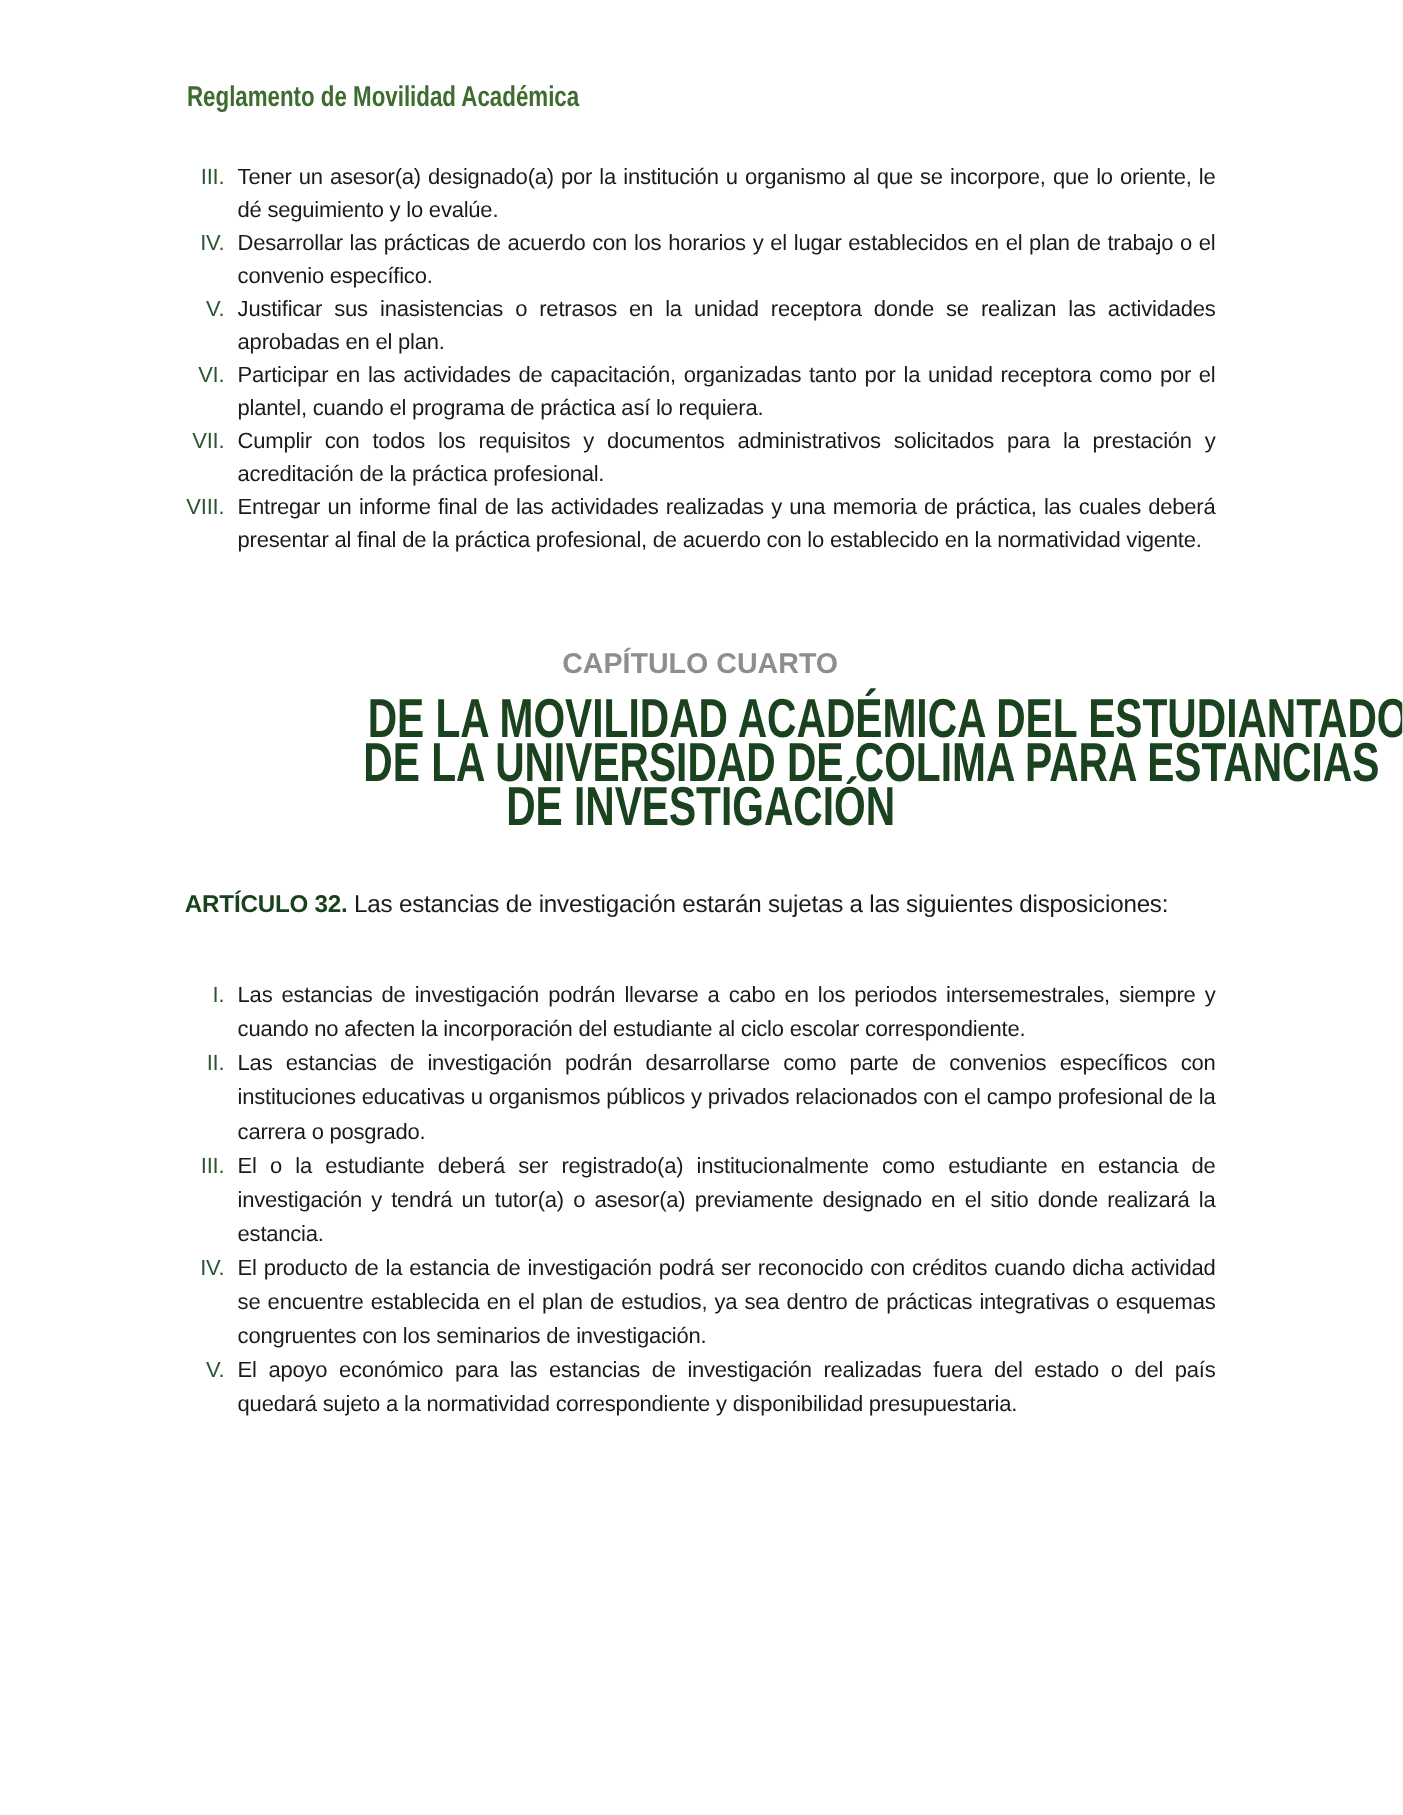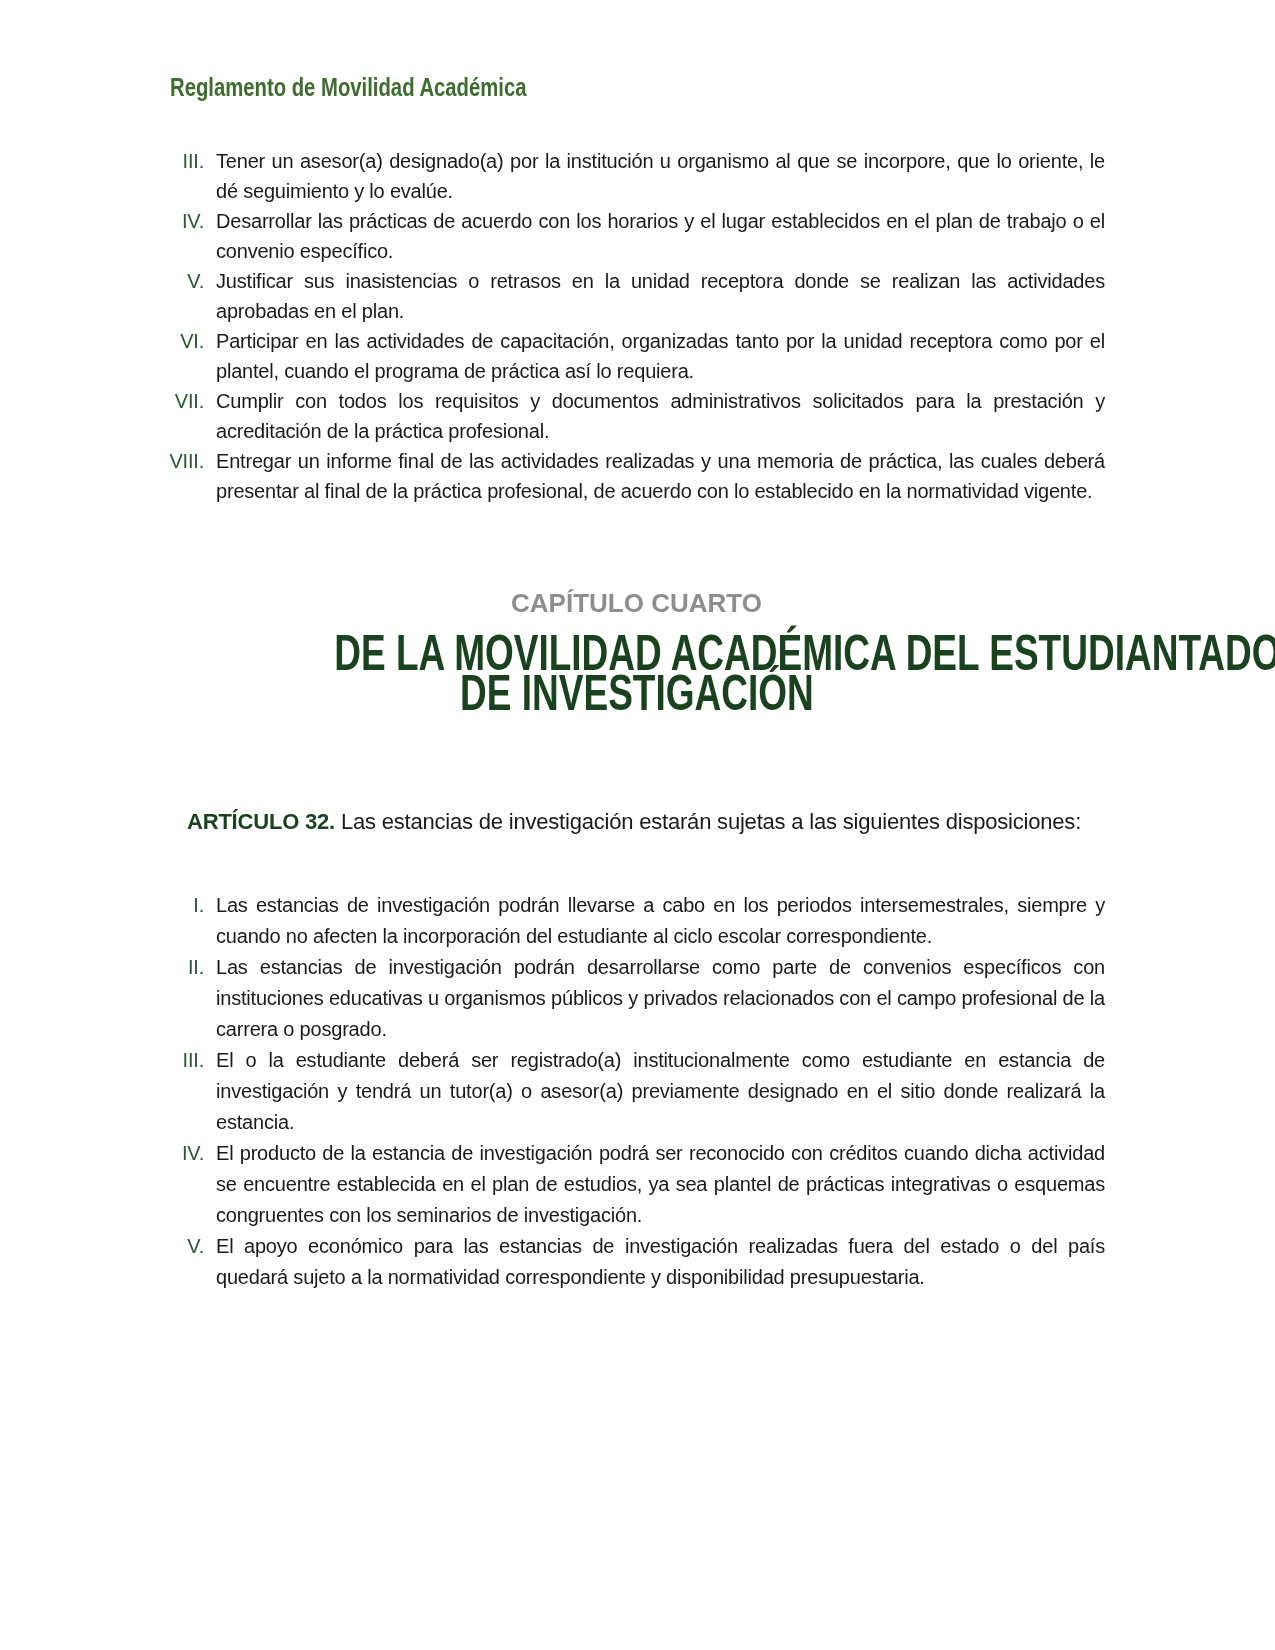--- a/index.html
+++ b/index.html
@@ -89,21 +89,20 @@
     width: 937px;
     margin: 0;
     font-size: 22px;
     line-height: 31px;
     letter-spacing: -0.2px;
     text-align: justify;
   }
   .article-label {
     font-weight: bold;
     color: var(--article-green, #1a421f);
-    margin-left: 19px;
   }
   
   .page-number {
     position: absolute;
     top: 1534px;
     left: 1000px;
     width: 100px;
     text-align: left;
     font-size: 28px;
     font-weight: bold;
@@ -144,20 +143,23 @@
         <span class="txt">Entregar un informe final de las actividades realizadas y una memoria de práctica, las cuales deberá presentar al final de la práctica profesional, de acuerdo con lo establecido en la normatividad vigente.</span>
       </li>
     </ol>
 
   <div class="chapter">
     <div class="kicker">CAPÍTULO CUARTO</div>
     <div class="title-line">
       <span class="squeeze">DE LA MOVILIDAD ACADÉMICA DEL ESTUDIANTADO</span>
     </div>
     <div class="title-line">
+      <span class="squeeze">DE LA UNIVERSIDAD DE COLIMA PARA ESTANCIAS</span>
+    </div>
+    <div class="title-line">
       <span class="squeeze">DE INVESTIGACIÓN</span>
     </div>
   </div>
 
   <p class="article"><span class="article-label">ARTÍCULO 32.</span> <span>Las estancias de investigación estarán sujetas a las siguientes disposiciones:</span></p>
 
   <ol class="roman-list list2">
       <li class="roman-item">
         <span class="num">I.</span>
         <span class="txt">Las estancias de investigación podrán llevarse a cabo en los periodos intersemestrales, siempre y cuando no afecten la incorporación del estudiante al ciclo escolar correspondiente.</span>
@@ -165,21 +167,21 @@
       <li class="roman-item">
         <span class="num">II.</span>
         <span class="txt">Las estancias de investigación podrán desarrollarse como parte de convenios específicos con instituciones educativas u organismos públicos y privados relacionados con el campo profesional de la carrera o posgrado.</span>
       </li>
       <li class="roman-item">
         <span class="num">III.</span>
         <span class="txt">El o la estudiante deberá ser registrado(a) institucionalmente como estudiante en estancia de investigación y tendrá un tutor(a) o asesor(a) previamente designado en el sitio donde realizará la estancia.</span>
       </li>
       <li class="roman-item">
         <span class="num">IV.</span>
-        <span class="txt">El producto de la estancia de investigación podrá ser reconocido con créditos cuando dicha actividad se encuentre establecida en el plan de estudios, ya sea plantel de prácticas integrativas o esquemas congruentes con los seminarios de investigación.</span>
+        <span class="txt">El producto de la estancia de investigación podrá ser reconocido con créditos cuando dicha actividad se encuentre establecida en el plan de estudios, ya sea dentro de prácticas integrativas o esquemas congruentes con los seminarios de investigación.</span>
       </li>
       <li class="roman-item">
         <span class="num">V.</span>
         <span class="txt">El apoyo económico para las estancias de investigación realizadas fuera del estado o del país quedará sujeto a la normatividad correspondiente y disponibilidad presupuestaria.</span>
       </li>
     </ol>
 
   <div class="page-number">17</div>
 
 </div>

